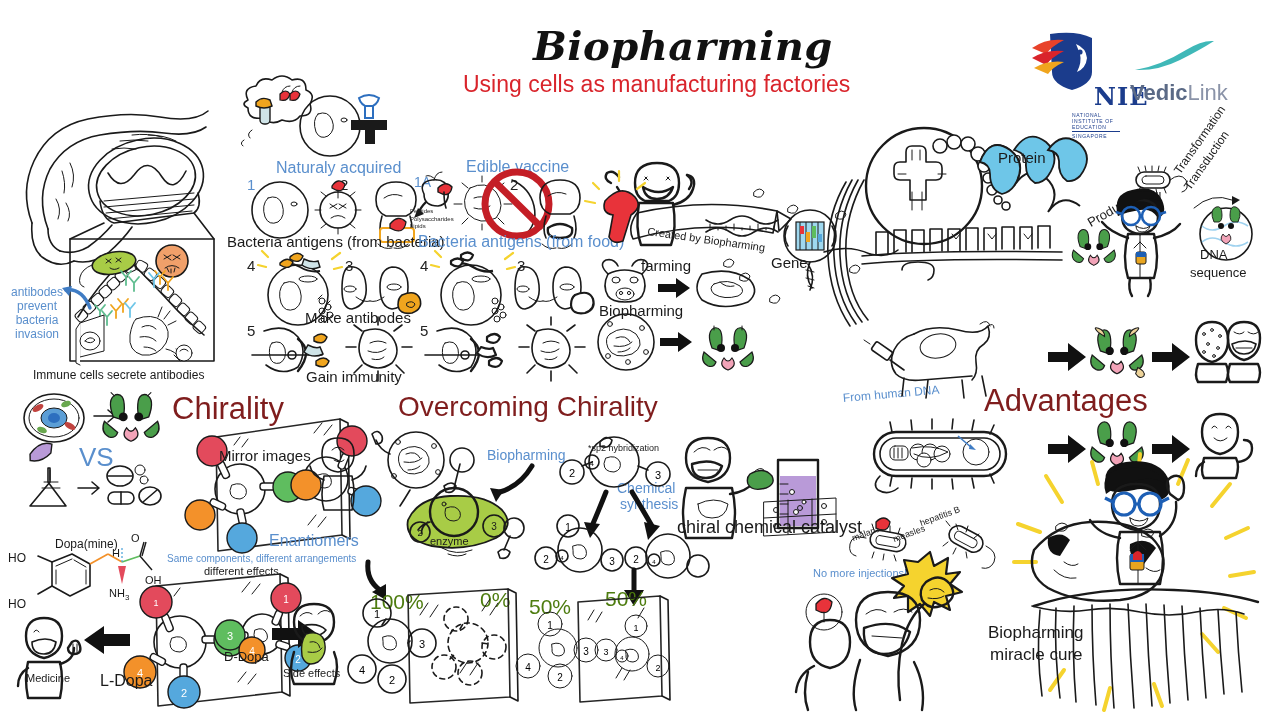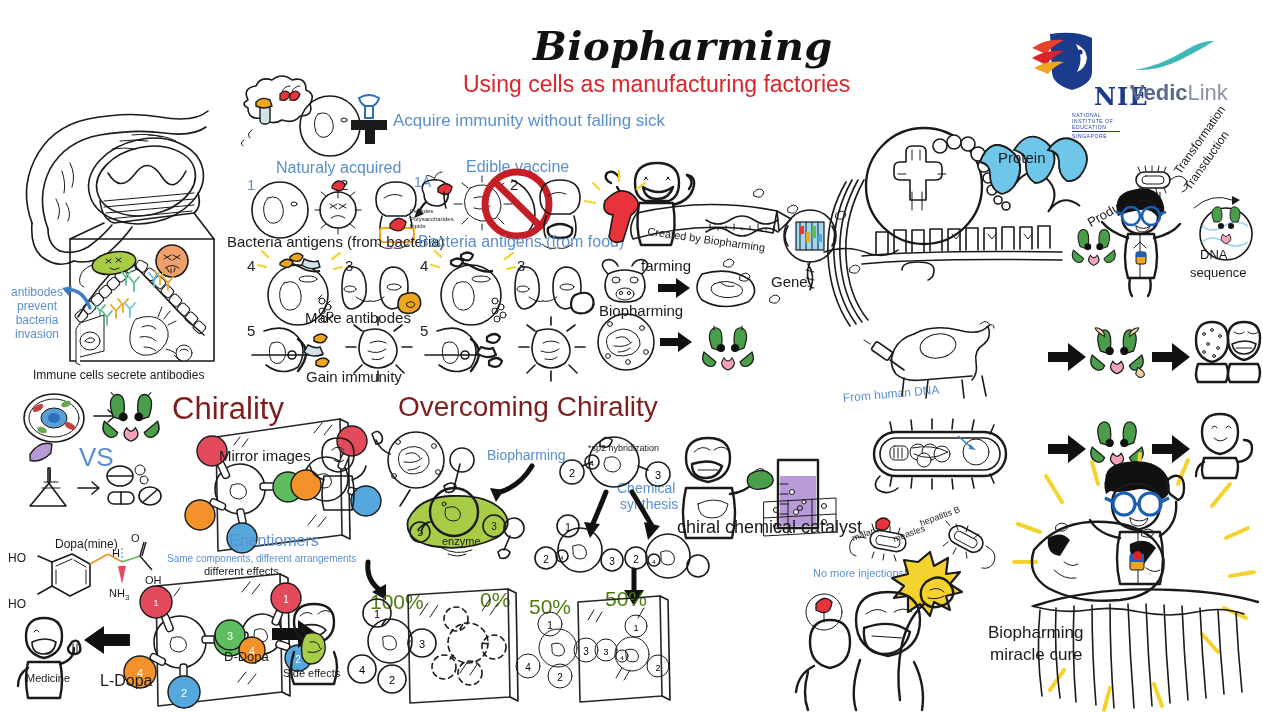--- a/index.html
+++ b/index.html
@@ -167,21 +167,20 @@
     <div class="blue-sm" style="position:static;">prevent</div>
     <div class="blue-sm" style="position:static;">bacteria</div>
     <div class="blue-sm" style="position:static;">invasion</div>
   </div>
   <svg class="abs" style="left:60px;top:282px;" width="32" height="30" viewBox="0 0 32 30">
     <path d="M30 26 Q22 6 6 8" fill="none" stroke="#3f7cc4" stroke-width="3.4" stroke-linecap="round"></path>
     <path d="M2 6 L12 4 L9 14 Z" fill="#3f7cc4"></path>
   </svg>
   <div class="t blk-sm" style="left:33px;top:369px;font-size:12px;">Immune cells secrete antibodies</div>
 
-  <div class="t blue-md" style="left:393px;top:112px;font-size:17px;">Acquire immunity without falling sick</div>
 
   <svg class="abs" style="left:230px;top:82px;" width="140" height="78" viewBox="0 0 140 78">
     <path class="ln" d="M18 18 q-6 -12 8 -14 q4 -10 16 -6 q10 -8 20 0 q14 -4 14 10 q10 4 4 14 q4 12 -10 12 q-6 8 -18 4 q-10 6 -20 -2 q-14 2 -14 -10 q-8 -4 0 -8 Z" fill="#fff"></path>
     <rect x="30" y="22" width="10" height="20" rx="4" fill="#cfe4e8" stroke="#1a1a1a" stroke-width="1.4"></rect>
     <path d="M26 20 q6 -6 14 -2 l2 6 q-8 4 -16 0 Z" fill="#f0a51e" stroke="#1a1a1a" stroke-width="1.4"></path>
     <path d="M50 12 q6 -6 10 0 q-2 8 -10 6 Z" fill="#e8333a" stroke="#1a1a1a" stroke-width="1.2"></path>
     <path d="M60 12 q6 -6 10 0 q-2 8 -10 6 Z" fill="#e8333a" stroke="#1a1a1a" stroke-width="1.2"></path>
     <path class="lnt" d="M52 10 q2 -6 8 -6 M62 10 q2 -6 8 -6"></path>
     <path class="lnt" d="M22 48 q-6 4 -2 8 M14 58 q-5 3 -1 6"></path>
     <circle class="ln" cx="100" cy="44" r="30" fill="#fff"></circle>
@@ -421,21 +420,21 @@
     </g>
 
     <path class="ln" d="M146 2 q-20 34 -18 74 q2 40 22 70"></path>
     <path class="ln" d="M152 0 q-20 36 -18 76 q2 40 22 68"></path>
     <path class="ln" d="M158 0 q-20 36 -18 76 q2 40 22 66"></path>
     <path class="ln" d="M164 0 q-20 36 -18 76 q2 40 22 64"></path>
     <path class="ln" d="M124 72 q24 -8 46 2"></path>
     <path class="ln" d="M170 74 q18 4 28 -4"></path>
   </svg>
 
-  <div class="t blk-md" style="left:771px;top:274px;text-align:right;">Gene</div>
+  <div class="t blk-md" style="left:771px;top:255px;text-align:right;">Gene</div>
 
   <svg class="abs" style="left:590px;top:248px;" width="200" height="112" viewBox="0 0 200 112">
 
     <path class="ln" d="M18 26 q-10 -10 -2 -14 q8 -2 12 6" fill="#fff"></path>
     <path class="ln" d="M52 26 q10 -10 2 -14 q-8 -2 -12 6" fill="#fff"></path>
     <path class="ln" d="M18 26 q16 -8 34 0 q6 12 0 22 q-4 6 -17 6 q-13 0 -17 -6 q-6 -10 0 -22 Z" fill="#fff"></path>
     <ellipse class="lnt" cx="26" cy="32" rx="4" ry="3"></ellipse>
     <ellipse class="lnt" cx="44" cy="32" rx="4" ry="3"></ellipse>
     <ellipse class="lnt" cx="35" cy="46" rx="9" ry="6"></ellipse>
     <circle class="lnt" cx="31" cy="45" r="1.6"></circle>
@@ -568,20 +567,21 @@
       <circle cx="21" cy="22" r="4" fill="#111"></circle>
         <circle cx="35" cy="22" r="4" fill="#111"></circle>
       <path d="M24 32 q4 6 8 0 q6 8 -4 12 q-10 -4 -4 -12 Z" fill="#f2a3b8" stroke="#1a1a1a" stroke-width="1.2"></path>
       <path d="M4 26 q-4 10 4 14 q6 2 8 -4 Z" fill="#4a9e4a" stroke="#1a1a1a" stroke-width="1.2"></path>
       <path d="M52 26 q4 10 -4 14 q-6 2 -8 -4 Z" fill="#4a9e4a" stroke="#1a1a1a" stroke-width="1.2"></path>
     </g>
   </svg>
   <div class="t blk-md" style="left:1200px;top:248px;font-size:13px;">DNA</div>
   <div class="t blk-md" style="left:1190px;top:266px;font-size:13px;">sequence</div>
 
+  <div class="t blue-lg" style="left:984px;top:385px;">Advantages</div>
   <div class="t blue-sm" style="left:843px;top:392px;font-size:12px;transform:rotate(-5deg);transform-origin:left center;">From human DNA</div>
 
   <svg class="abs" style="left:868px;top:318px;" width="170" height="80" viewBox="0 0 170 80">
     <path class="ln" d="M46 16 q18 -10 44 -4 q22 6 30 -4 q4 12 -4 18 q-10 6 -8 18 q2 12 -4 18" fill="#fff"></path>
     <path class="ln" d="M46 16 q-14 4 -20 16 q-6 14 2 24 q8 8 26 6 q26 -2 50 -4"></path>
     <path class="lnt" d="M112 6 q8 -6 10 2 M120 8 q6 -4 6 2"></path>
     <ellipse class="lnt" cx="70" cy="28" rx="18" ry="12" transform="rotate(-10 70 28)"></ellipse>
     <path class="ln" d="M36 60 l-2 18 M60 62 l-2 18 M94 62 l2 18 M114 58 l4 20"></path>
 
     <g>
@@ -734,21 +734,21 @@
     <circle class="ln" cx="136" cy="74" r="22" fill="#fff"></circle>
     <path class="lnt" d="M128 70 q10 -4 13 4 q2 8 -6 9 q-9 0 -9 -7 Z"></path>
     <rect x="150" y="48" width="7" height="16" rx="3" fill="#fff" stroke="#1a1a1a" stroke-width="1.4" transform="rotate(22 153 56)"></rect>
     <circle cx="162" cy="36" r="15" fill="#e34a5c" stroke="#1a1a1a" stroke-width="1.4"></circle>
     <rect x="104" y="70" width="16" height="7" rx="3" fill="#fff" stroke="#1a1a1a" stroke-width="1.4"></rect>
     <circle cx="116" cy="80" r="15" fill="#f3912a" stroke="#1a1a1a" stroke-width="1.4"></circle>
     <rect x="158" y="84" width="16" height="7" rx="3" fill="#fff" stroke="#1a1a1a" stroke-width="1.4" transform="rotate(18 166 87)"></rect>
     <circle cx="176" cy="96" r="15" fill="#55a8dd" stroke="#1a1a1a" stroke-width="1.4"></circle>
   </svg>
   <div class="t blk-md" style="left:219px;top:448px;font-size:15px;">Mirror images</div>
-  <div class="t blue-md" style="left:229px;top:533px;">Enantiomers</div>
+  <div class="t blue-md" style="left:229px;top:533px;padding-left:40px;">Enantiomers</div>
   <div class="t blue-sm" style="left:167px;top:554px;font-size:10px;">Same components, different arrangements</div>
   <div class="t blk-sm" style="left:204px;top:566px;font-size:11px;">different effects</div>
 
   <svg class="abs" style="left:308px;top:432px;" width="60" height="80" viewBox="0 0 60 80">
     <path class="ln" d="M14 22 q0 -16 16 -16 q16 0 16 16 q0 16 -16 18 q-16 -2 -16 -18 Z" fill="#fff"></path>
     <path class="lnt" d="M24 18 q6 -6 12 0 M26 28 q6 4 10 0"></path>
     <path class="ln" d="M16 44 q-4 20 0 34 l28 0 q4 -16 0 -34 Z" fill="#fff"></path>
     <path class="ln" d="M16 48 q-12 -4 -14 -14" fill="none"></path>
     <path class="ln" d="M44 48 q12 -4 14 -14" fill="none"></path>
   </svg>
@@ -880,21 +880,21 @@
     <path class="ln" d="M32 44 q-8 2 -12 8 M30 44 q-8 6 -6 12" fill="none"></path>
     <circle class="ln" cx="22" cy="54" r="10" fill="#fff"></circle>
     <text x="22" y="58" font-size="9" fill="#1a1a1a" text-anchor="middle" font-family="Liberation Sans,sans-serif">2</text>
     <circle class="ln" cx="96" cy="48" r="11" fill="#fff"></circle>
     <text x="96" y="52" font-size="10" fill="#1a1a1a" text-anchor="middle" font-family="Liberation Sans,sans-serif">3</text>
     <path class="lnt" d="M44 70 q14 8 30 2 M50 76 q10 4 18 0"></path>
     <path class="ln" d="M100 74 q6 -6 12 0 q-2 8 -10 6 Z" fill="#fff"></path>
     <path class="ln" d="M106 72 l6 -14"></path>
     <circle class="ln" cx="116" cy="50" r="10" fill="#fff"></circle>
   </svg>
-  <div class="t blk-sm" style="left:430px;top:536px;font-size:11px;margin-left:12px;">enzyme</div>
+  <div class="t blk-sm" style="left:430px;top:536px;font-size:11px;">enzyme</div>
 
   <svg class="abs" style="left:362px;top:560px;" width="40" height="48" viewBox="0 0 40 48">
     <path d="M6 2 Q4 20 18 30" fill="none" stroke="#111" stroke-width="5" stroke-linecap="round"></path>
     <path d="M10 32 L24 24 L24 40 Z" fill="#111"></path>
   </svg>
 
   <div class="t pct" style="left:370px;top:591px;">100%</div>
   <div class="t pct" style="left:480px;top:589px;">0%</div>
   <svg class="abs" style="left:360px;top:585px;" width="180" height="125" viewBox="0 0 180 125">
     <path class="ln" d="M48 10 L148 4 L150 112 L50 118 Z" fill="#fff" opacity=".95"></path>

